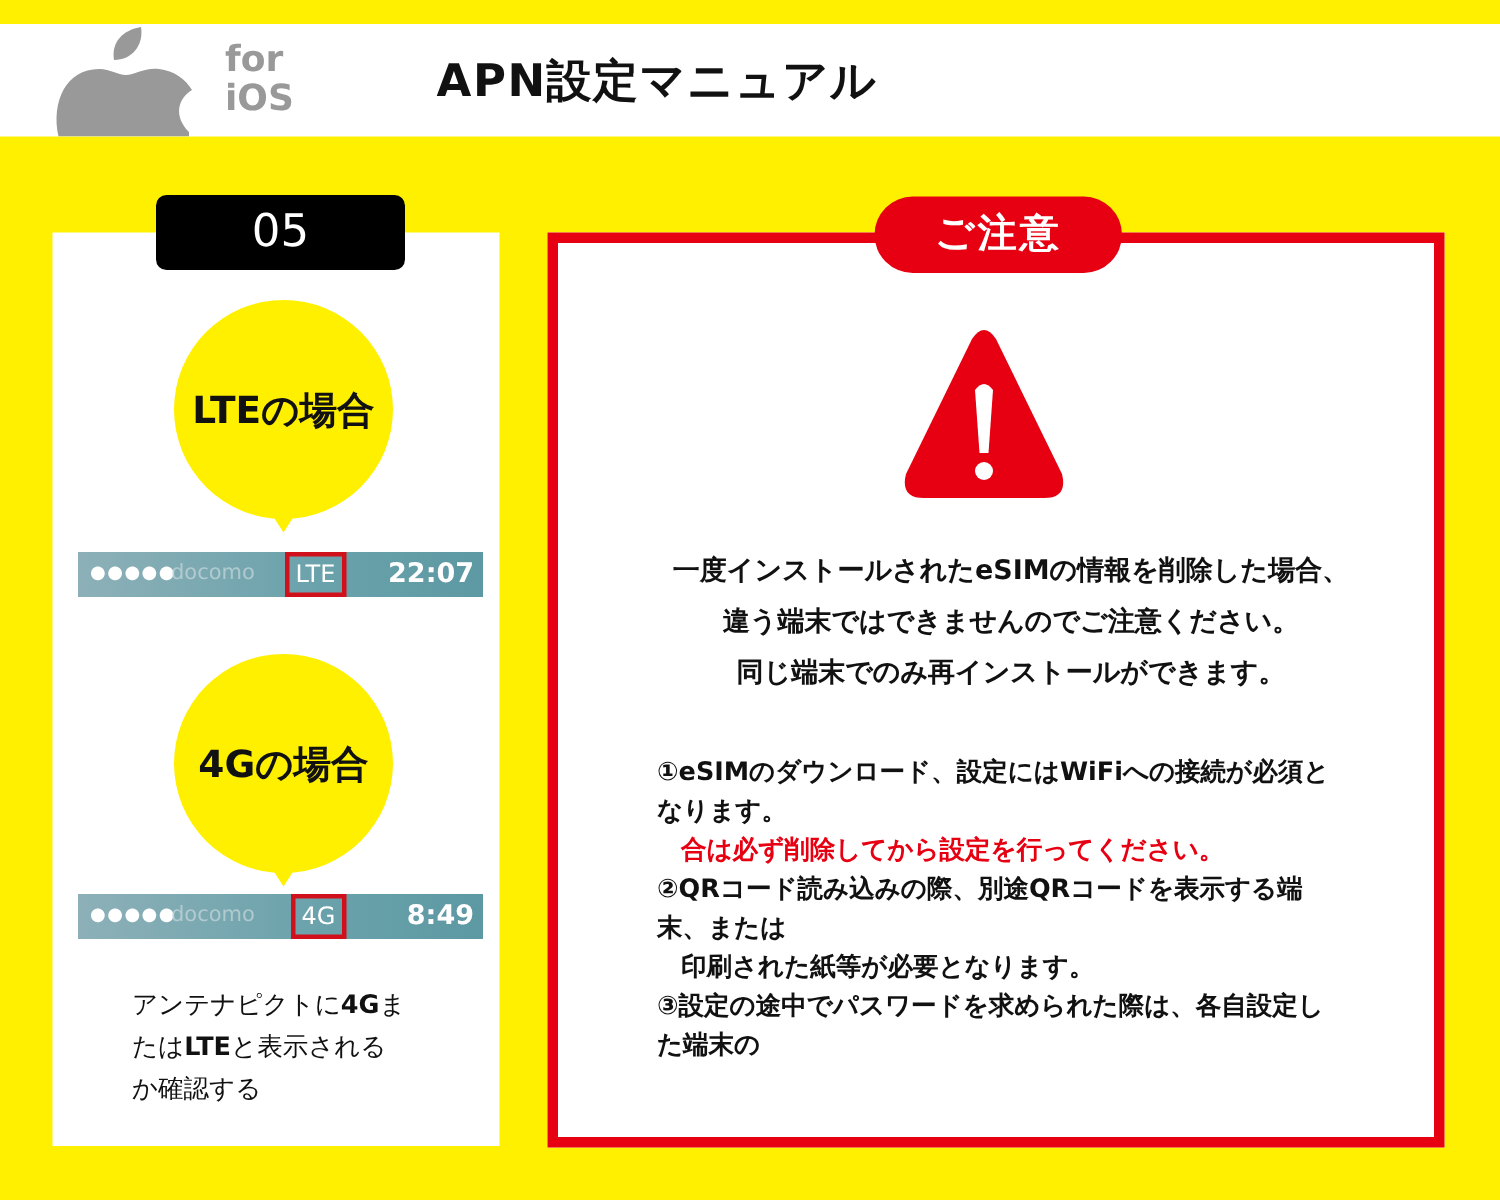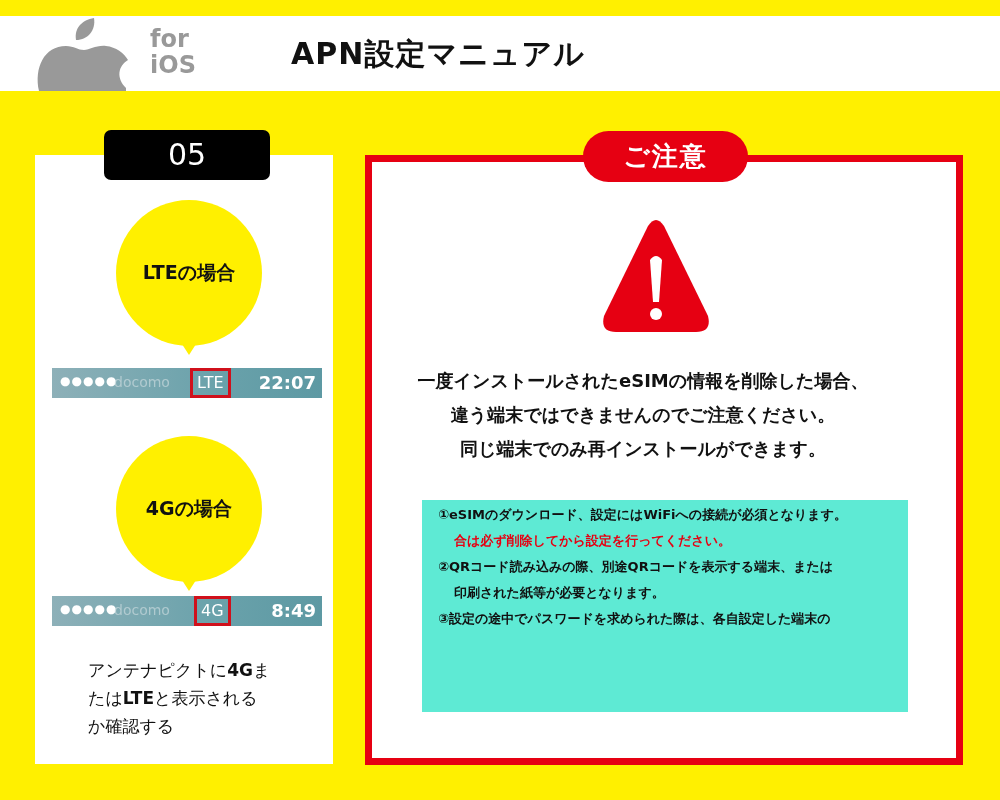--- a/index.html
+++ b/index.html
@@ -8,39 +8,39 @@
   .header { position:absolute; left:0; top:16px; width:1000px; height:75px; background:#fff; }
   .apple { position:absolute; left:34px; top:2px; width:100px; height:73px; }
   .for-ios { position:absolute; left:150px; top:10px; color:#999; font-weight:bold; font-size:24px; line-height:26px; }
   .for-ios span { display:block; }
   .title { position:absolute; left:0; width:876px; top:18px; text-align:center; font-size:30px; font-weight:bold; color:#111; letter-spacing:1px; }
 
   .left-card { position:absolute; left:35px; top:155px; width:298px; height:609px; background:#fff; }
   .step-badge { position:absolute; left:104px; top:130px; width:166px; height:50px; background:#000; border-radius:7px;
                 color:#fff; font-size:30px; text-align:center; line-height:50px; }
   .bubble { position:absolute; width:146px; height:146px; background:#FFF000; border-radius:50%;
-            display:flex; align-items:center; justify-content:center; font-weight:bold; font-size:19px; color:#111; }
+            display:flex; align-items:center; justify-content:center; font-weight:bold; font-size:25px; color:#111; }
   .bubble:after { content:""; position:absolute; left:64px; bottom:-9px; width:0; height:0;
                   border-left:9px solid transparent; border-right:9px solid transparent; border-top:14px solid #FFF000; }
   .statusbar { position:absolute; left:52px; width:270px; height:30px; background:linear-gradient(90deg,#8db0b8,#6aa2ab 60%,#5d99a3);
                color:#fff; font-size:16px; }
   .statusbar .dots { position:absolute; left:8px; top:6px; font-size:12px; letter-spacing:1px; }
   .statusbar .carrier { position:absolute; left:62px; top:6px; font-size:14px; color:#c8d9dd; opacity:.7; }
   .statusbar .net { position:absolute; top:0; height:30px; border:3px solid #d0101b; padding:0 4px; line-height:24px; }
   .statusbar .time { position:absolute; right:6px; top:4px; font-size:18px; font-weight:bold; }
   .left-desc { position:absolute; left:88px; top:656px; width:220px; font-size:17px; line-height:28px; color:#111; }
   .left-desc b { font-weight:bold; }
 
   .notice-box { position:absolute; left:365px; top:155px; width:598px; height:610px; border:7px solid #E60012; background:#fff; }
   .notice-tab { position:absolute; left:583px; top:131px; width:165px; height:51px; background:#E60012; border-radius:26px;
                 color:#fff; font-size:26px; font-weight:bold; text-align:center; line-height:51px; letter-spacing:2px; }
   .warn { position:absolute; left:600px; top:218px; width:112px; height:116px; }
-  .notice-main { position:absolute; left:344px; width:598px; top:364px; text-align:center; font-size:18px; font-weight:bold; line-height:34px; color:#111; }
-  .notes { position:absolute; left:422px; top:500px; width:486px; height:212px; background:#5eead4; padding:2px 10px 0 16px;
-           font-size:13px; font-weight:bold; line-height:26px; color:#111; }
+  .notice-main { position:absolute; left:375px; width:598px; top:364px; text-align:center; font-size:18px; font-weight:bold; line-height:34px; color:#111; }
+  .notes { position:absolute; left:422px; top:500px; width:486px; height:212px; background:#ffffff; padding:2px 10px 0 16px;
+           font-size:17px; font-weight:bold; line-height:26px; color:#111; }
   .notes .indent { padding-left:16px; }
   .notes .red { color:#E60012; }
 </style>
 </head>
 <body>
 
 <div class="header">
   <svg class="apple" viewBox="0 0 100 73">
     <path d="M60 0 C62 12 54 22 42 22 C40 10 48 2 60 0 Z" fill="#999"></path>
     <path d="M5 73 C0 50 10 28 32 28 C40 28 44 32 50 32 C56 32 62 27 72 28 C82 29 90 35 94 42 C84 48 82 60 92 70 L92 73 Z" fill="#999"></path>

